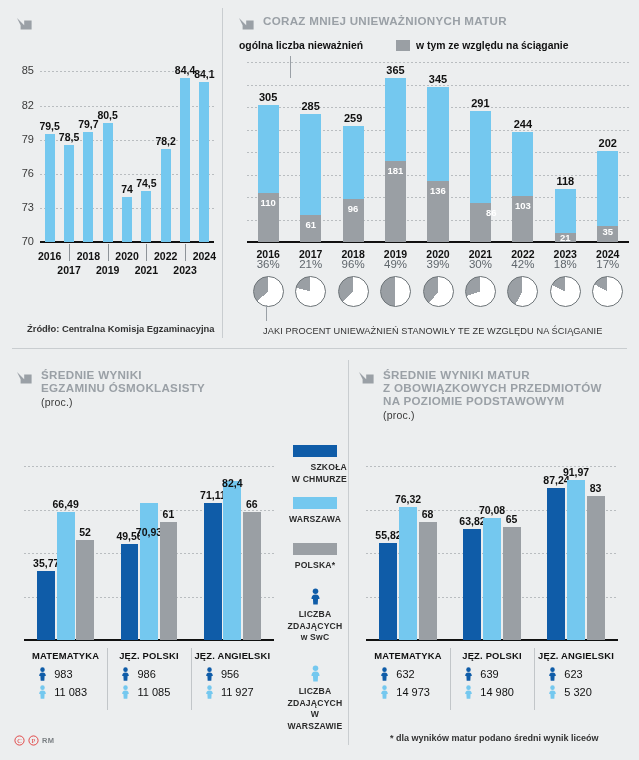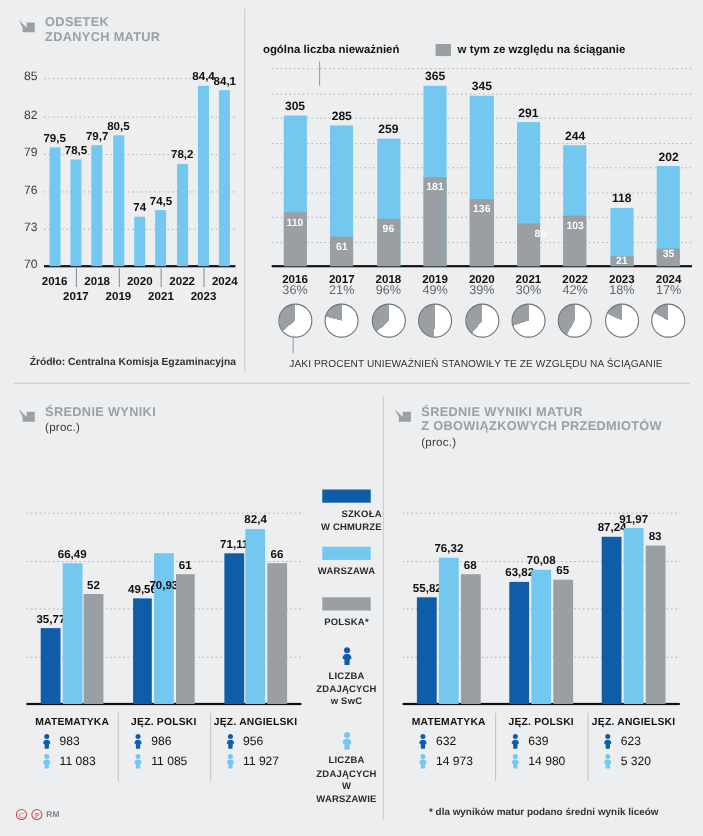--- a/index.html
+++ b/index.html
@@ -74,24 +74,20 @@
   <div class="vdiv" style="left:222px;top:8px;height:330px;"></div>
   <div class="hdiv" style="left:12px;top:348px;width:615px;"></div>
   <div class="vdiv" style="left:348px;top:360px;height:385px;"></div>
 
   <div class="panel" style="left:16px;top:14px;width:200px;">
     <div class="head">
       <span class="arrow-icon">
         <svg width="18" height="18" viewBox="0 0 18 18">
             <path d="M1 2 L8.2 9.2 L8.2 4.4 L15.6 4.4 L15.6 13.4 L4.6 13.4 L4.6 9.2 Z" fill="#9aa0a6"></path>
           </svg>
-      </span>
-      <span class="head-txt h-lg">
-        <span>ODSETEK</span><br>
-        <span>ZDANYCH MATUR</span>
       </span>
     </div>
   </div>
 
   <div class="plot" id="plot1" style="left:40px;top:60px;width:174px;height:182px;">
       <div class="gridline" style="top:182.0px;"></div>
       <div class="ytick" style="left:-32px;width:26px;top:175.0px;">70</div>
       <div class="gridline" style="top:147.9px;"></div>
       <div class="ytick" style="left:-32px;width:26px;top:140.9px;">73</div>
       <div class="gridline" style="top:113.8px;"></div>
@@ -130,20 +126,30 @@
       <div class="bar blue" style="left:140.0px;width:10.1px;height:163.8px;"></div>
       <div class="vlab" style="left:131.0px;width:28.1px;top:4.2px;">84,4</div>
       <div class="xlab" style="left:129.0px;width:32.1px;top:204px;">2023</div>
       <div style="position:absolute;left:145.0px;top:184px;width:1px;height:17px;background:#8d9398;"></div>
       <div class="bar blue" style="left:159.3px;width:10.1px;height:160.4px;"></div>
       <div class="vlab" style="left:150.3px;width:28.1px;top:7.6px;">84,1</div>
       <div class="xlab" style="left:148.3px;width:32.1px;top:190px;">2024</div>
     </div>
   <div class="src" style="left:27px;top:323px;">Źródło: Centralna Komisja Egzaminacyjna</div>
 
+  <div class="panel" style="left:238px;top:14px;width:395px;">
+    <div class="head">
+      <span class="arrow-icon">
+        <svg width="18" height="18" viewBox="0 0 18 18">
+            <path d="M1 2 L8.2 9.2 L8.2 4.4 L15.6 4.4 L15.6 13.4 L4.6 13.4 L4.6 9.2 Z" fill="#9aa0a6"></path>
+          </svg>
+      </span>
+      <span class="head-txt h-lg">CORAZ MNIEJ UNIEWAŻNIONYCH MATUR</span>
+    </div>
+  </div>
 
   <div class="leg-row" style="left:239px;top:40px;">
     <span>ogólna liczba nieważnień</span>
   </div>
   <div class="leg-row" style="left:396px;top:40px;">
     <span class="leg-sw"></span>
     <span>w tym ze względu na ściąganie</span>
   </div>
   <div class="callout" style="left:290px;top:56px;height:22px;"></div>
 
@@ -229,20 +235,21 @@
 
   <div class="panel" style="left:16px;top:368px;width:250px;">
     <div class="head">
       <span class="arrow-icon">
         <svg width="18" height="18" viewBox="0 0 18 18">
             <path d="M1 2 L8.2 9.2 L8.2 4.4 L15.6 4.4 L15.6 13.4 L4.6 13.4 L4.6 9.2 Z" fill="#9aa0a6"></path>
           </svg>
       </span>
       <span class="head-txt h-lg">
         <span>ŚREDNIE WYNIKI</span><br>
+        <span>EGZAMINU ÓSMOKLASISTY</span>
         <div class="proc">(proc.)</div>
       </span>
     </div>
   </div>
   <div class="plot" id="plot3" style="left:24px;top:466px;width:250px;height:174px;">
       <div class="gridline" style="top:0.0px;"></div>
       <div class="gridline" style="top:43.5px;"></div>
       <div class="gridline" style="top:87.0px;"></div>
       <div class="gridline" style="top:130.5px;"></div>
       <div class="axis" style="bottom:-1px;"></div>
@@ -254,21 +261,21 @@
       <div class="vlab" style="left:40.1px;width:41.9px;top:59.5px;">52</div>
       <div class="bar dblue" style="left:96.6px;width:17.9px;height:95.8px;"></div>
       <div class="vlab" style="left:84.6px;width:41.9px;top:64.2px;">49,56</div>
       <div class="bar blue" style="left:116.0px;width:17.9px;height:137.1px;"></div>
       <div class="vlab" style="left:104.0px;width:41.9px;top:22.9px;margin-top:37px;">70,93</div>
       <div class="bar gray" style="left:135.5px;width:17.9px;height:117.9px;"></div>
       <div class="vlab" style="left:123.5px;width:41.9px;top:42.1px;">61</div>
       <div class="bar dblue" style="left:180.0px;width:17.9px;height:137.5px;"></div>
       <div class="vlab" style="left:168.0px;width:41.9px;top:22.5px;">71,11</div>
       <div class="bar blue" style="left:199.4px;width:17.9px;height:159.3px;"></div>
-      <div class="vlab" style="left:187.4px;width:41.9px;top:0;text-align:center;">82,4</div>
+      <div class="vlab" style="left:187.4px;width:41.9px;top:11px;text-align:center;">82,4</div>
       <div class="bar gray" style="left:218.8px;width:17.9px;height:127.6px;"></div>
       <div class="vlab" style="left:206.8px;width:41.9px;top:32.4px;">66</div>
     </div>
   <div id="cats3">
       <div class="cat" style="left:24.0px;top:650px;width:83.3px;">
         <div class="cat-name">MATEMATYKA</div>
         <div class="cnt-row" style="padding-left:14.2px;">
           <div style="display:inline-block;line-height:0;"><svg width="9" height="14" viewBox="0 0 10 16">
               <circle cx="5" cy="3" r="2.6" fill="#0f5ca8"></circle>
               <path d="M5 6.2 C2.2 6.2 1.2 8 1.2 10.4 L2.6 10.4 L2.9 15.6 L7.1 15.6 L7.4 10.4 L8.8 10.4 C8.8 8 7.8 6.2 5 6.2 Z" fill="#0f5ca8"></path>
@@ -324,20 +331,21 @@
   <div class="panel" style="left:358px;top:368px;width:275px;">
     <div class="head">
       <span class="arrow-icon">
         <svg width="18" height="18" viewBox="0 0 18 18">
             <path d="M1 2 L8.2 9.2 L8.2 4.4 L15.6 4.4 L15.6 13.4 L4.6 13.4 L4.6 9.2 Z" fill="#9aa0a6"></path>
           </svg>
       </span>
       <span class="head-txt h-lg">
         <span>ŚREDNIE WYNIKI MATUR</span><br>
         <span>Z OBOWIĄZKOWYCH PRZEDMIOTÓW</span><br>
+        <span>NA POZIOMIE PODSTAWOWYM</span>
         <div class="proc">(proc.)</div>
       </span>
     </div>
   </div>
   <div class="plot" id="plot4" style="left:366px;top:466px;width:252px;height:174px;">
       <div class="gridline" style="top:0.0px;"></div>
       <div class="gridline" style="top:43.5px;"></div>
       <div class="gridline" style="top:87.0px;"></div>
       <div class="gridline" style="top:130.5px;"></div>
       <div class="axis" style="bottom:-1px;"></div>

